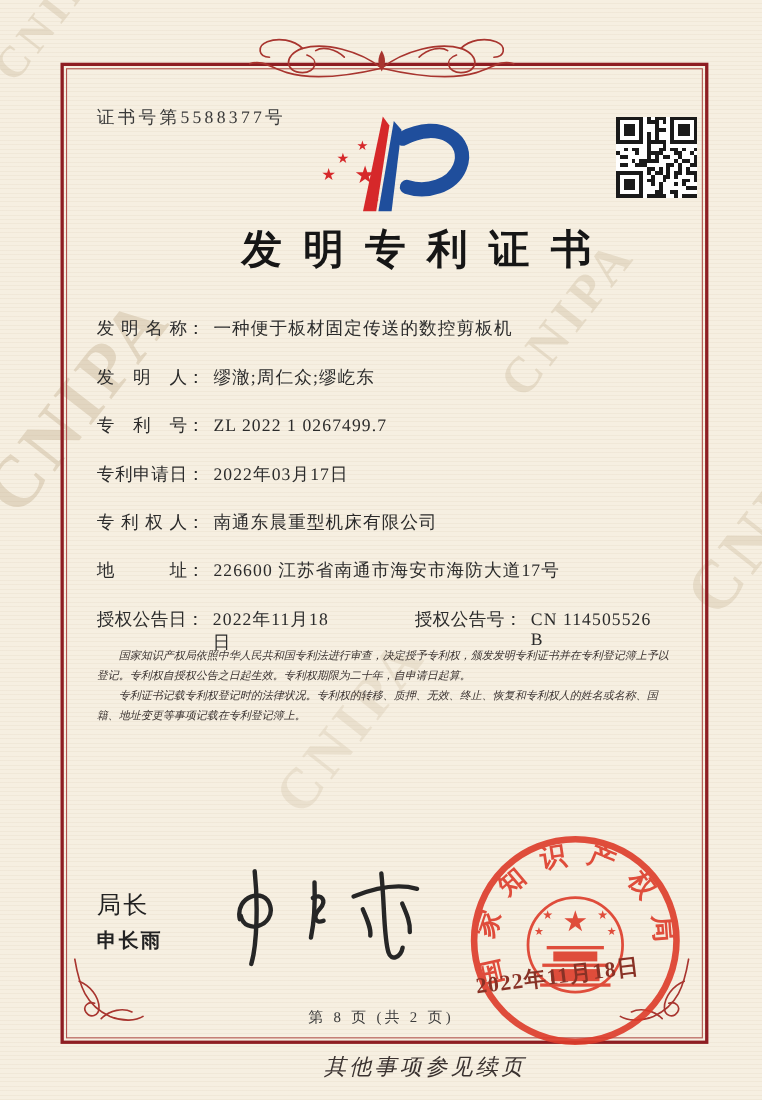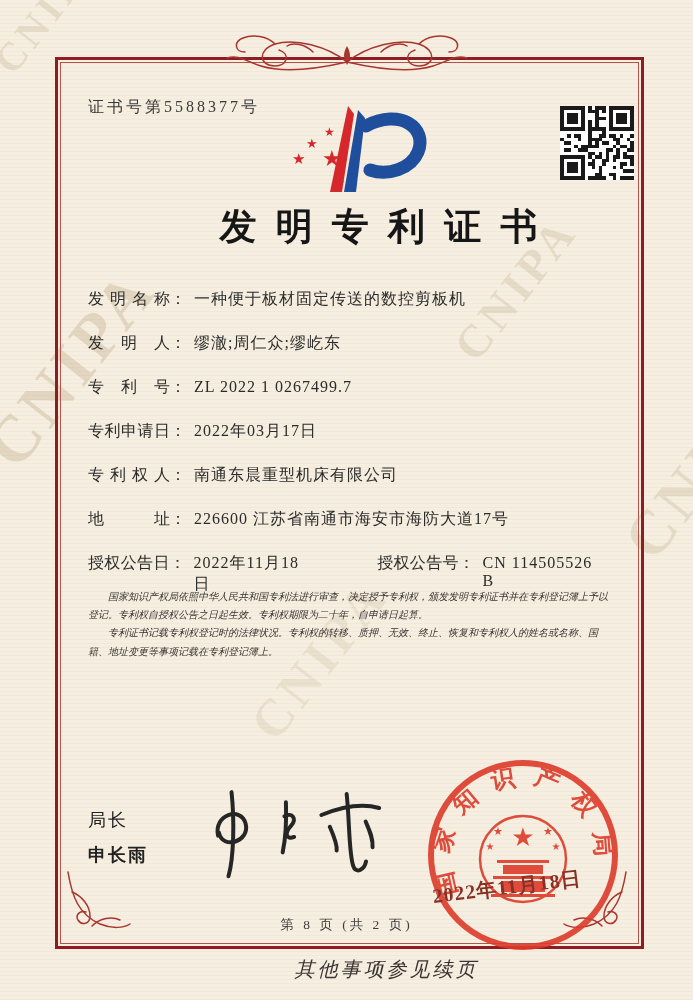--- a/index.html
+++ b/index.html
@@ -35,21 +35,21 @@
   .frow{display:flex;align-items:baseline;height:44px;}
   .f-label{display:inline-block;width:82px;text-align:justify;text-align-last:justify;color:#2b2b2b;}
   .f-colon{margin-right:8px;color:#2b2b2b;}
   .f-value{letter-spacing:1px;color:#2b2b2b;}
   .f-pair2{margin-left:62px;display:flex;align-items:baseline;}
   
   .body-text{position:absolute;left:88px;top:588px;width:524px;font-size:10px;line-height:1.82;
              color:#3a3230;font-style:italic;}
   .body-text p{margin:0;text-indent:2em;}
   
-  .director-title{position:absolute;left:88px;top:808px;font-size:18px;letter-spacing:2px;color:#222;text-align:center;}
+  .director-title{position:absolute;left:88px;top:808px;font-size:22px;letter-spacing:2px;color:#222;text-align:center;}
   .director-name{position:absolute;left:88px;top:843px;font-size:18px;letter-spacing:2px;color:#222;font-weight:700;}
   .signature{position:absolute;left:188px;top:778px;width:210px;height:110px;transform:rotate(-2deg);}
   .seal{position:absolute;left:424px;top:756px;width:198px;height:198px;opacity:.9;}
   .page-num{position:absolute;left:55px;top:916px;width:583px;text-align:center;
             font-size:13.5px;letter-spacing:3px;color:#3d3d3d;}
   .continuation{position:absolute;left:0;top:956px;width:693px;text-align:center;
                 font-size:20px;letter-spacing:3px;color:#3a3230;font-style:italic;padding-left:40px;}
 </style>
 </head>
 <body>

